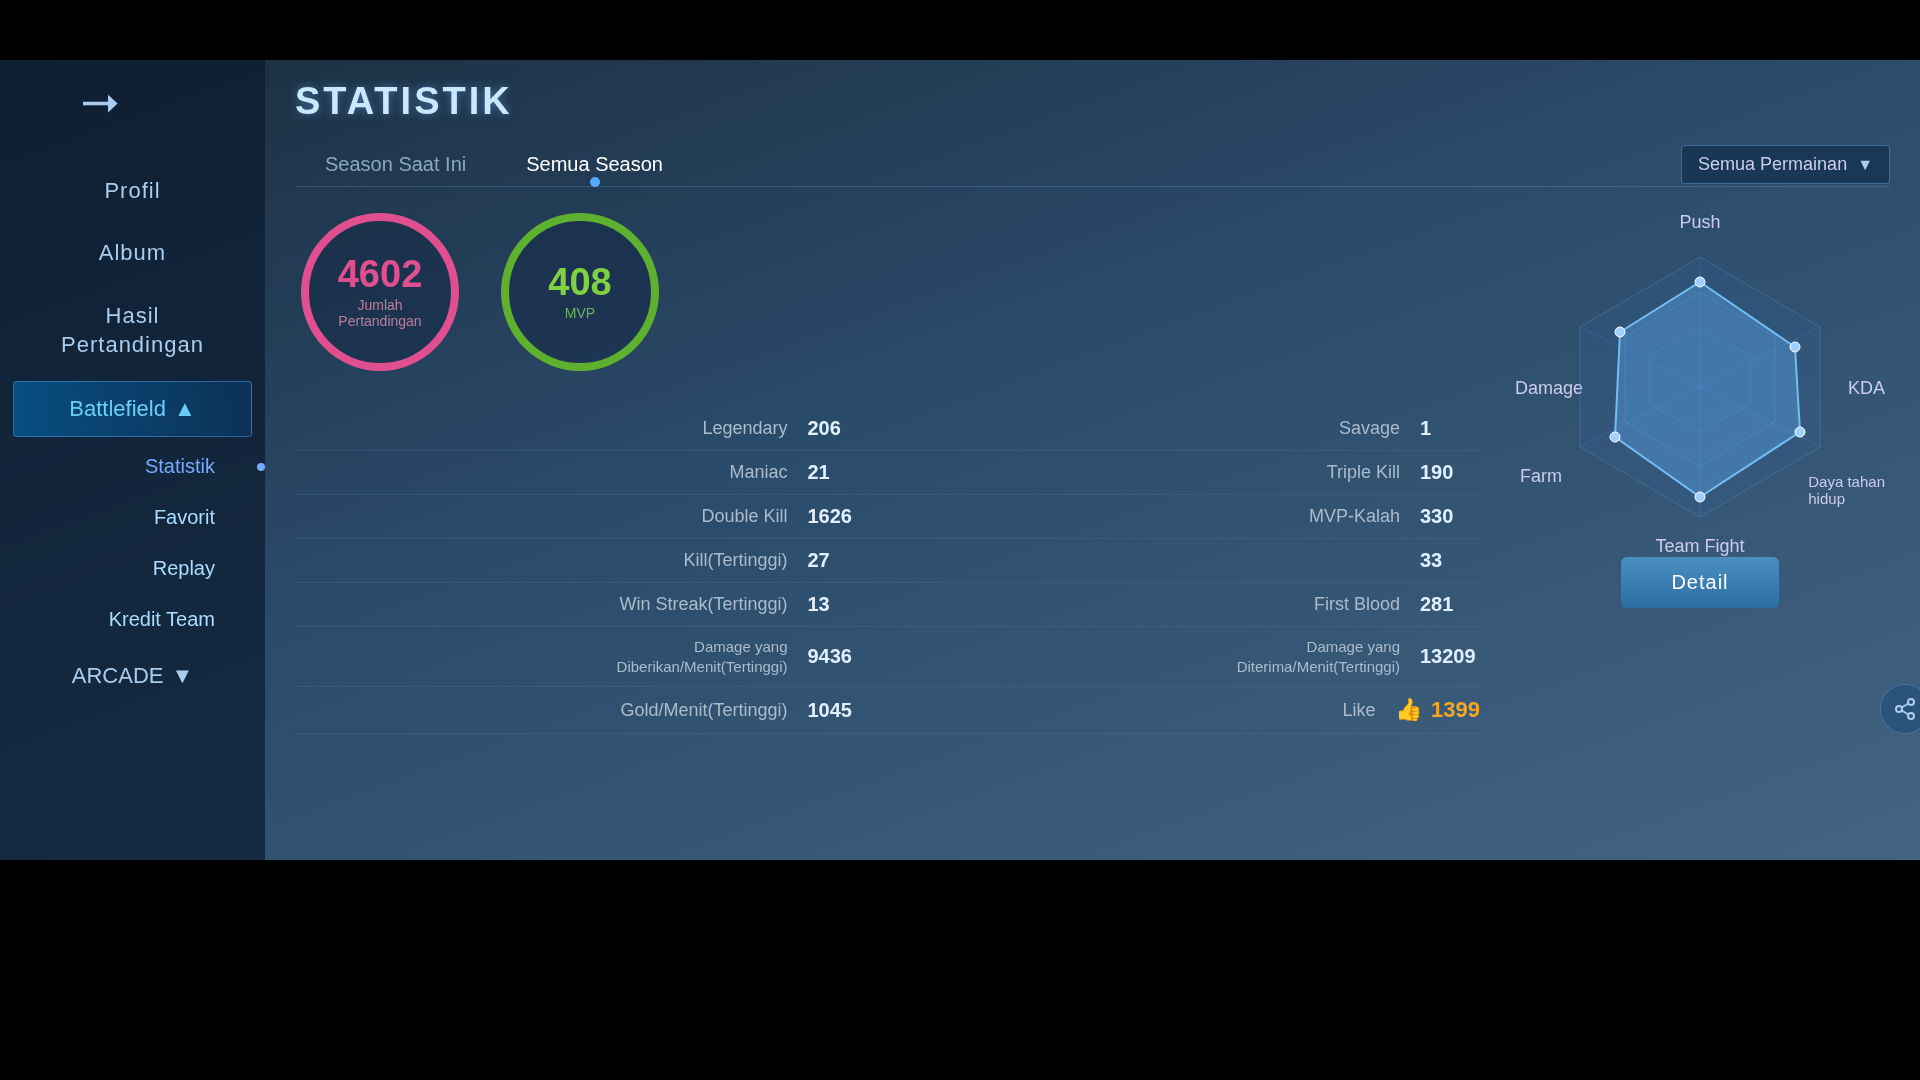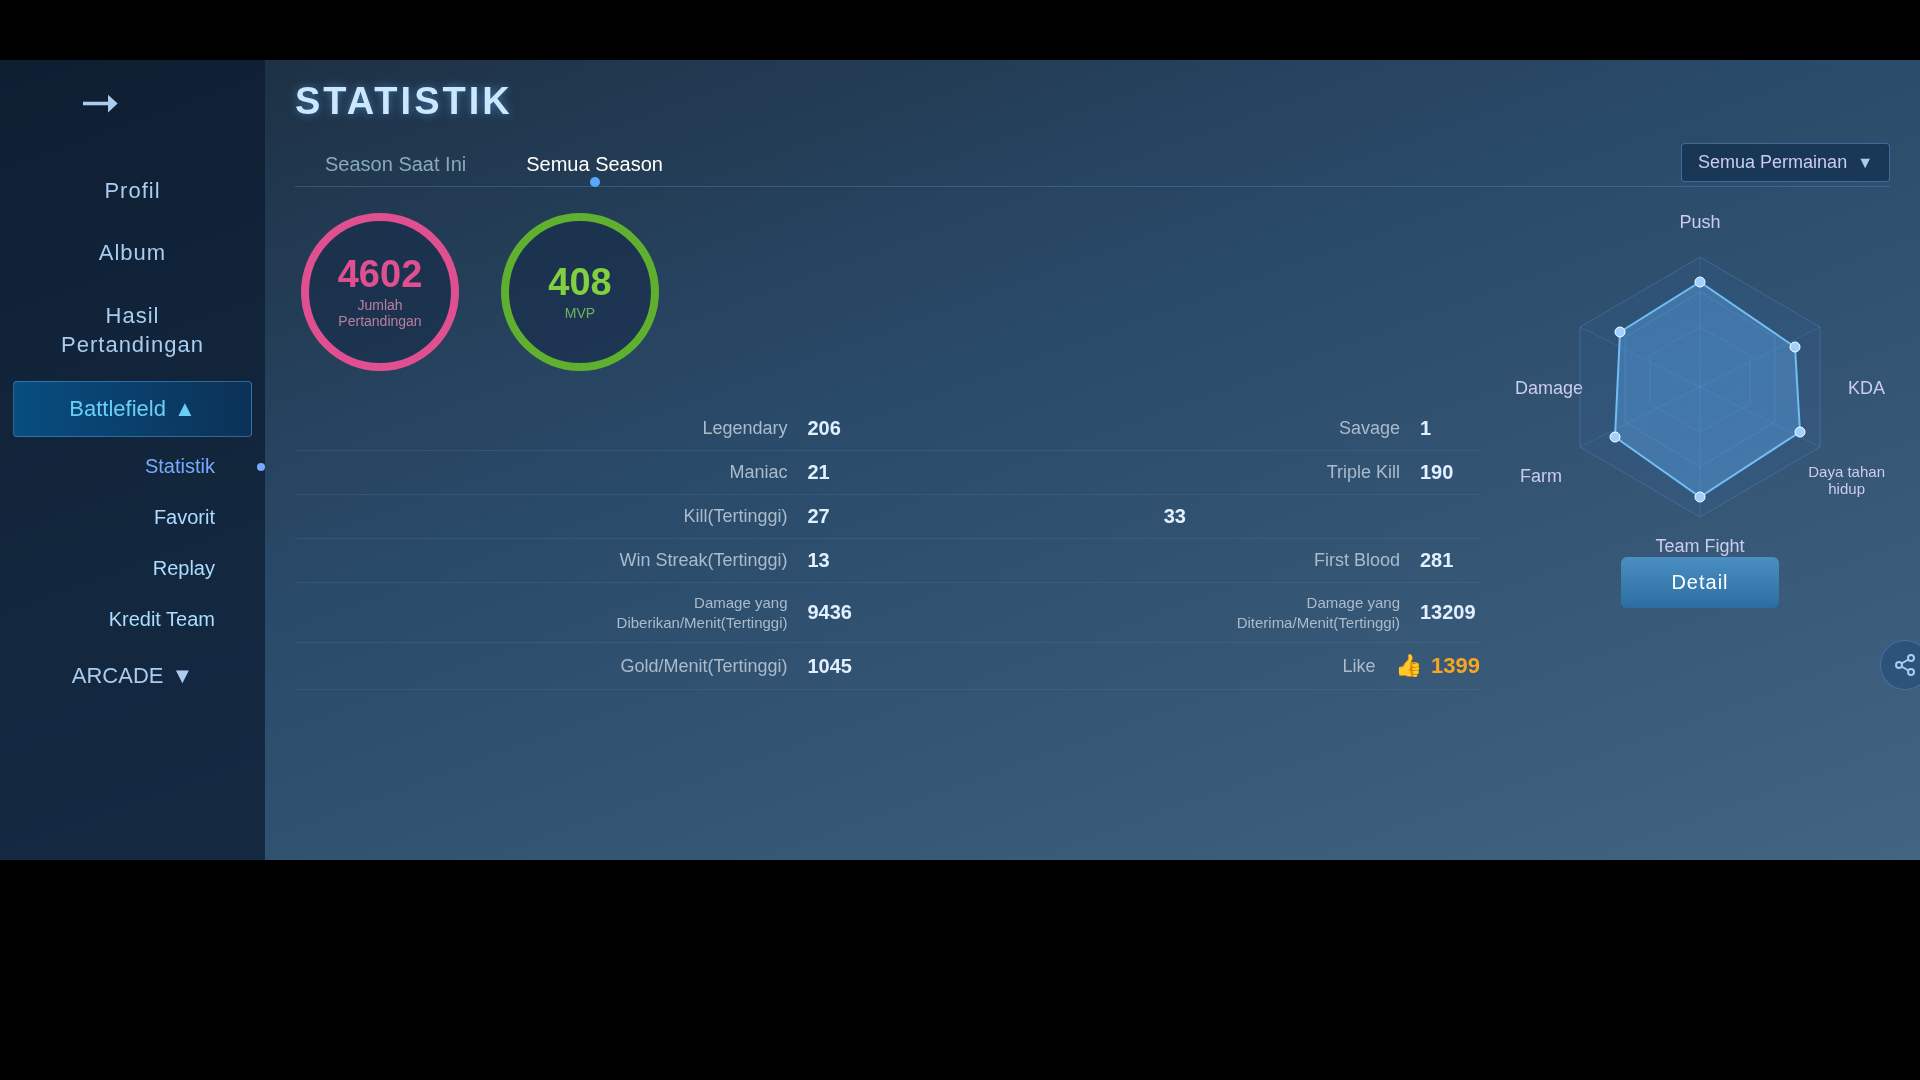--- a/index.html
+++ b/index.html
@@ -153,21 +153,21 @@
       font-weight: bold;
       color: #cce8ff;
       letter-spacing: 3px;
       margin-bottom: 20px;
       text-shadow: 0 0 10px rgba(100,180,255,0.5);
     }
 
     
     .tabs-row {
       display: flex;
-      align-items: flex-start;
+      align-items: center;
       justify-content: space-between;
       margin-bottom: 20px;
       border-bottom: 1px solid rgba(100,160,220,0.3);
     }
 
     .tabs-left {
       display: flex;
       gap: 0;
     }
 
@@ -274,21 +274,21 @@
 
     .stats-half {
       display: flex;
       justify-content: flex-start;
       align-items: center;
       gap: 20px;
       flex: 1;
     }
 
     .stats-half.right-half {
-      justify-content: center;
+      justify-content: flex-end;
       padding-left: 40px;
     }
 
     .stat-label {
       font-size: 18px;
       color: #aabbcc;
       text-align: right;
       flex: 1;
     }
 
@@ -459,20 +459,30 @@
           <div class="stats-half">
             <span class="stat-label">Maniac</span>
             <span class="stat-value">21</span>
           </div>
           <div class="stats-half right-half">
             <span class="stat-label">Triple Kill</span>
             <span class="stat-value">190</span>
           </div>
         </div>
 
+        <div class="stats-row">
+          <div class="stats-half">
+            <span class="stat-label">Double Kill</span>
+            <span class="stat-value">1626</span>
+          </div>
+          <div class="stats-half right-half">
+            <span class="stat-label">MVP-Kalah</span>
+            <span class="stat-value">330</span>
+          </div>
+        </div>
 
         <div class="stats-row">
           <div class="stats-half">
             <span class="stat-label">Kill(Tertinggi)</span>
             <span class="stat-value">27</span>
           </div>
           <div class="stats-half right-half">
             <span class="stat-value">33</span>
           </div>
         </div>
@@ -519,21 +529,21 @@
       <div class="radar-wrapper">
 
         <div style="position:absolute; top:5px; left:50%; transform:translateX(-50%); font-size:18px; color:#cce;">Push</div>
 
         <div style="position:absolute; top:45%; left:5px; font-size:18px; color:#cce;">Damage</div>
 
         <div style="position:absolute; top:45%; right:5px; font-size:18px; color:#cce;">KDA</div>
 
         <div style="position:absolute; bottom:100px; left:10px; font-size:18px; color:#cce;">Farm</div>
 
-        <div style="position:absolute; bottom:90px; right:5px; font-size:15px; color:#cce; text-align:center; max-width:90px;">Daya tahan<br>hidup</div>
+        <div style="position:absolute; bottom:80px; right:5px; font-size:15px; color:#cce; max-width:90px;">Daya tahan<br>hidup</div>
 
         <div style="position:absolute; bottom:30px; left:50%; transform:translateX(-50%); font-size:18px; color:#cce; white-space:nowrap;">Team Fight</div>
 
         <svg width="320" height="300" viewBox="0 0 320 300" style="position:absolute; top:30px; left:30px;">
 
           <polygon points="160,20 280,90 280,210 160,280 40,210 40,90" fill="rgba(50,100,160,0.15)" stroke="rgba(100,160,220,0.3)" stroke-width="1"></polygon>
 
           <polygon points="160,55 235,100 235,185 160,230 85,185 85,100" fill="rgba(50,100,160,0.1)" stroke="rgba(100,160,220,0.25)" stroke-width="1"></polygon>
 
           <polygon points="160,90 210,118 210,167 160,195 110,167 110,118" fill="rgba(50,100,160,0.1)" stroke="rgba(100,160,220,0.2)" stroke-width="1"></polygon>

